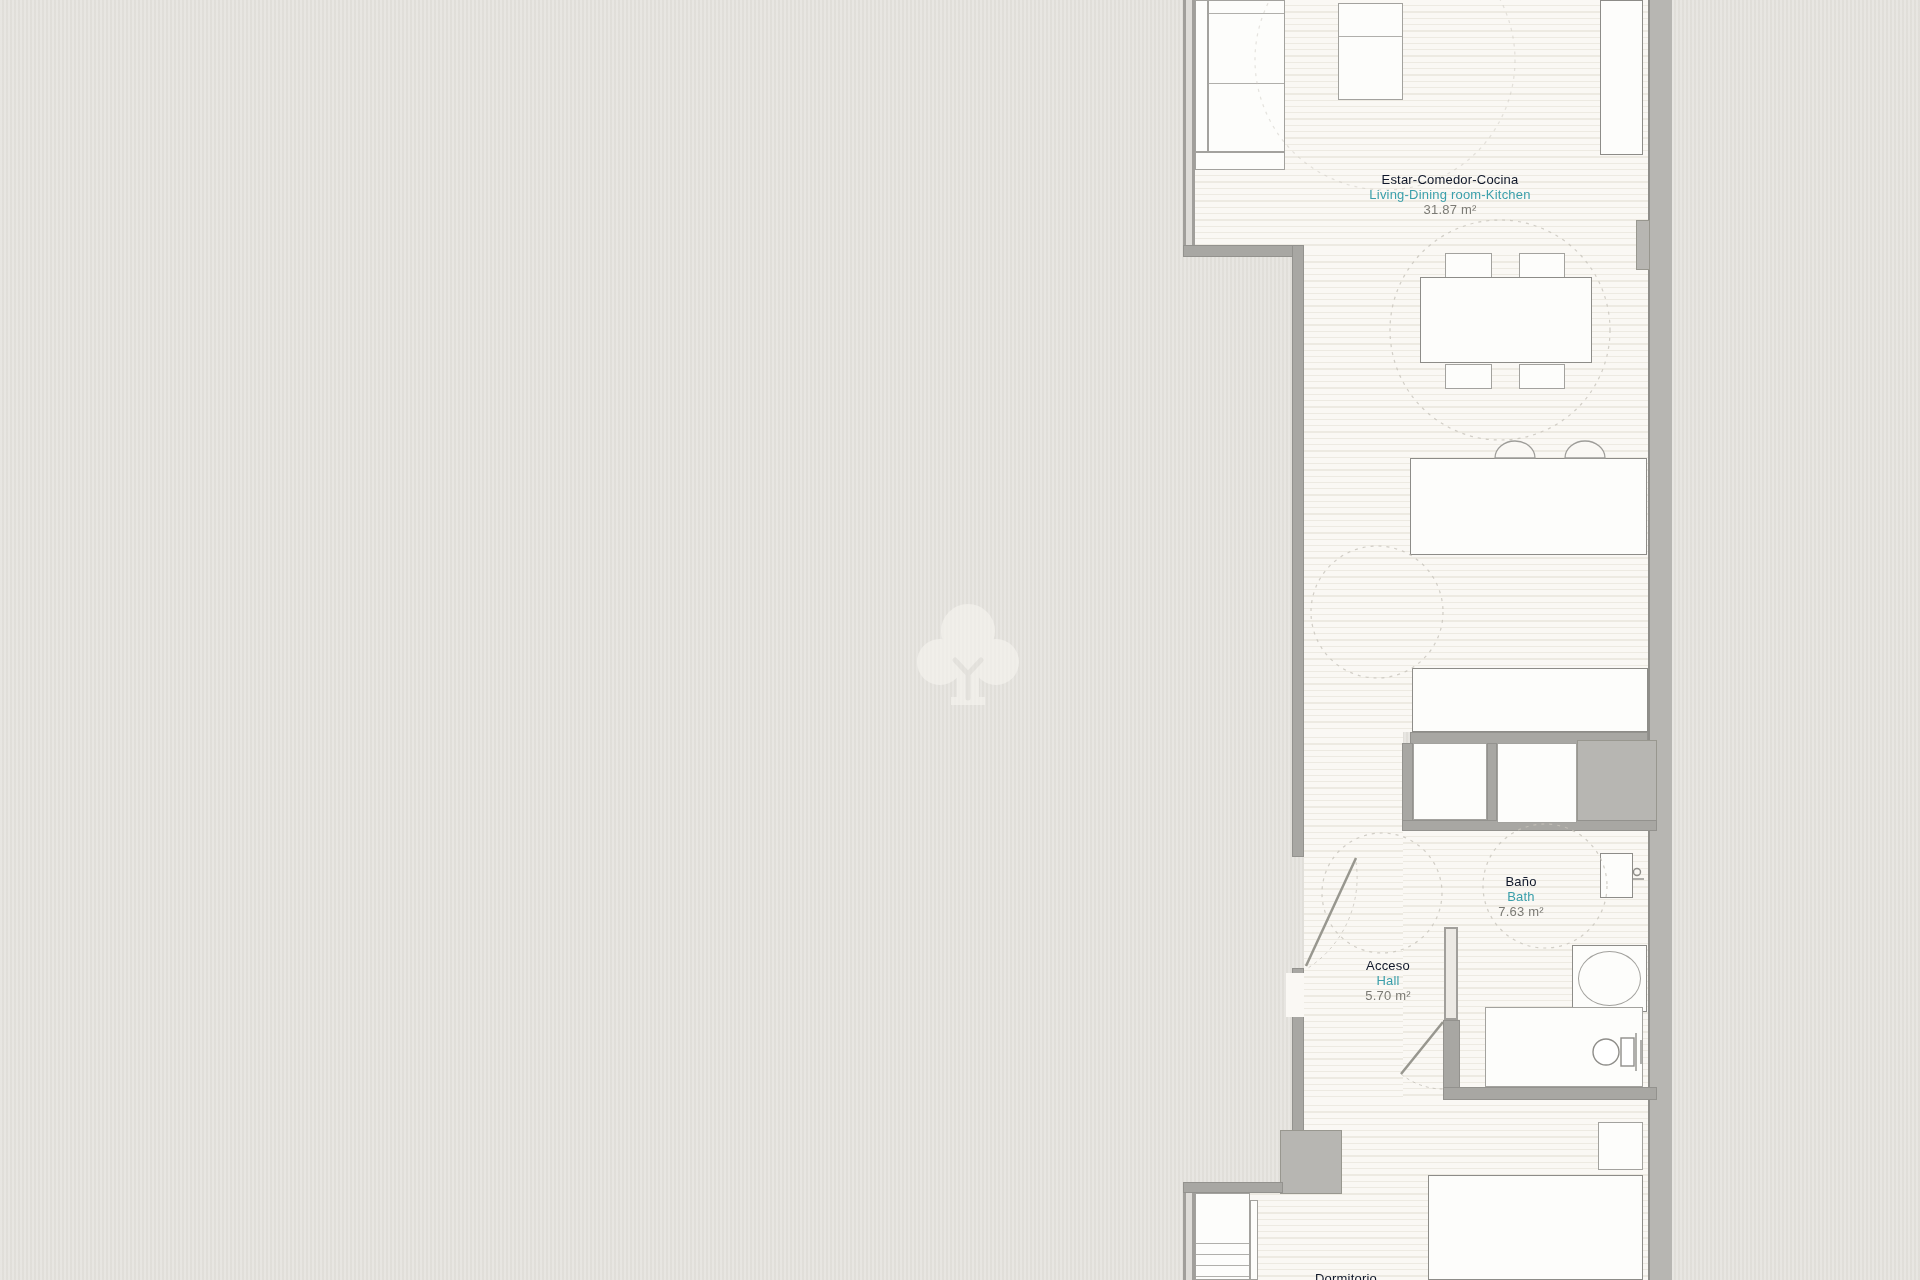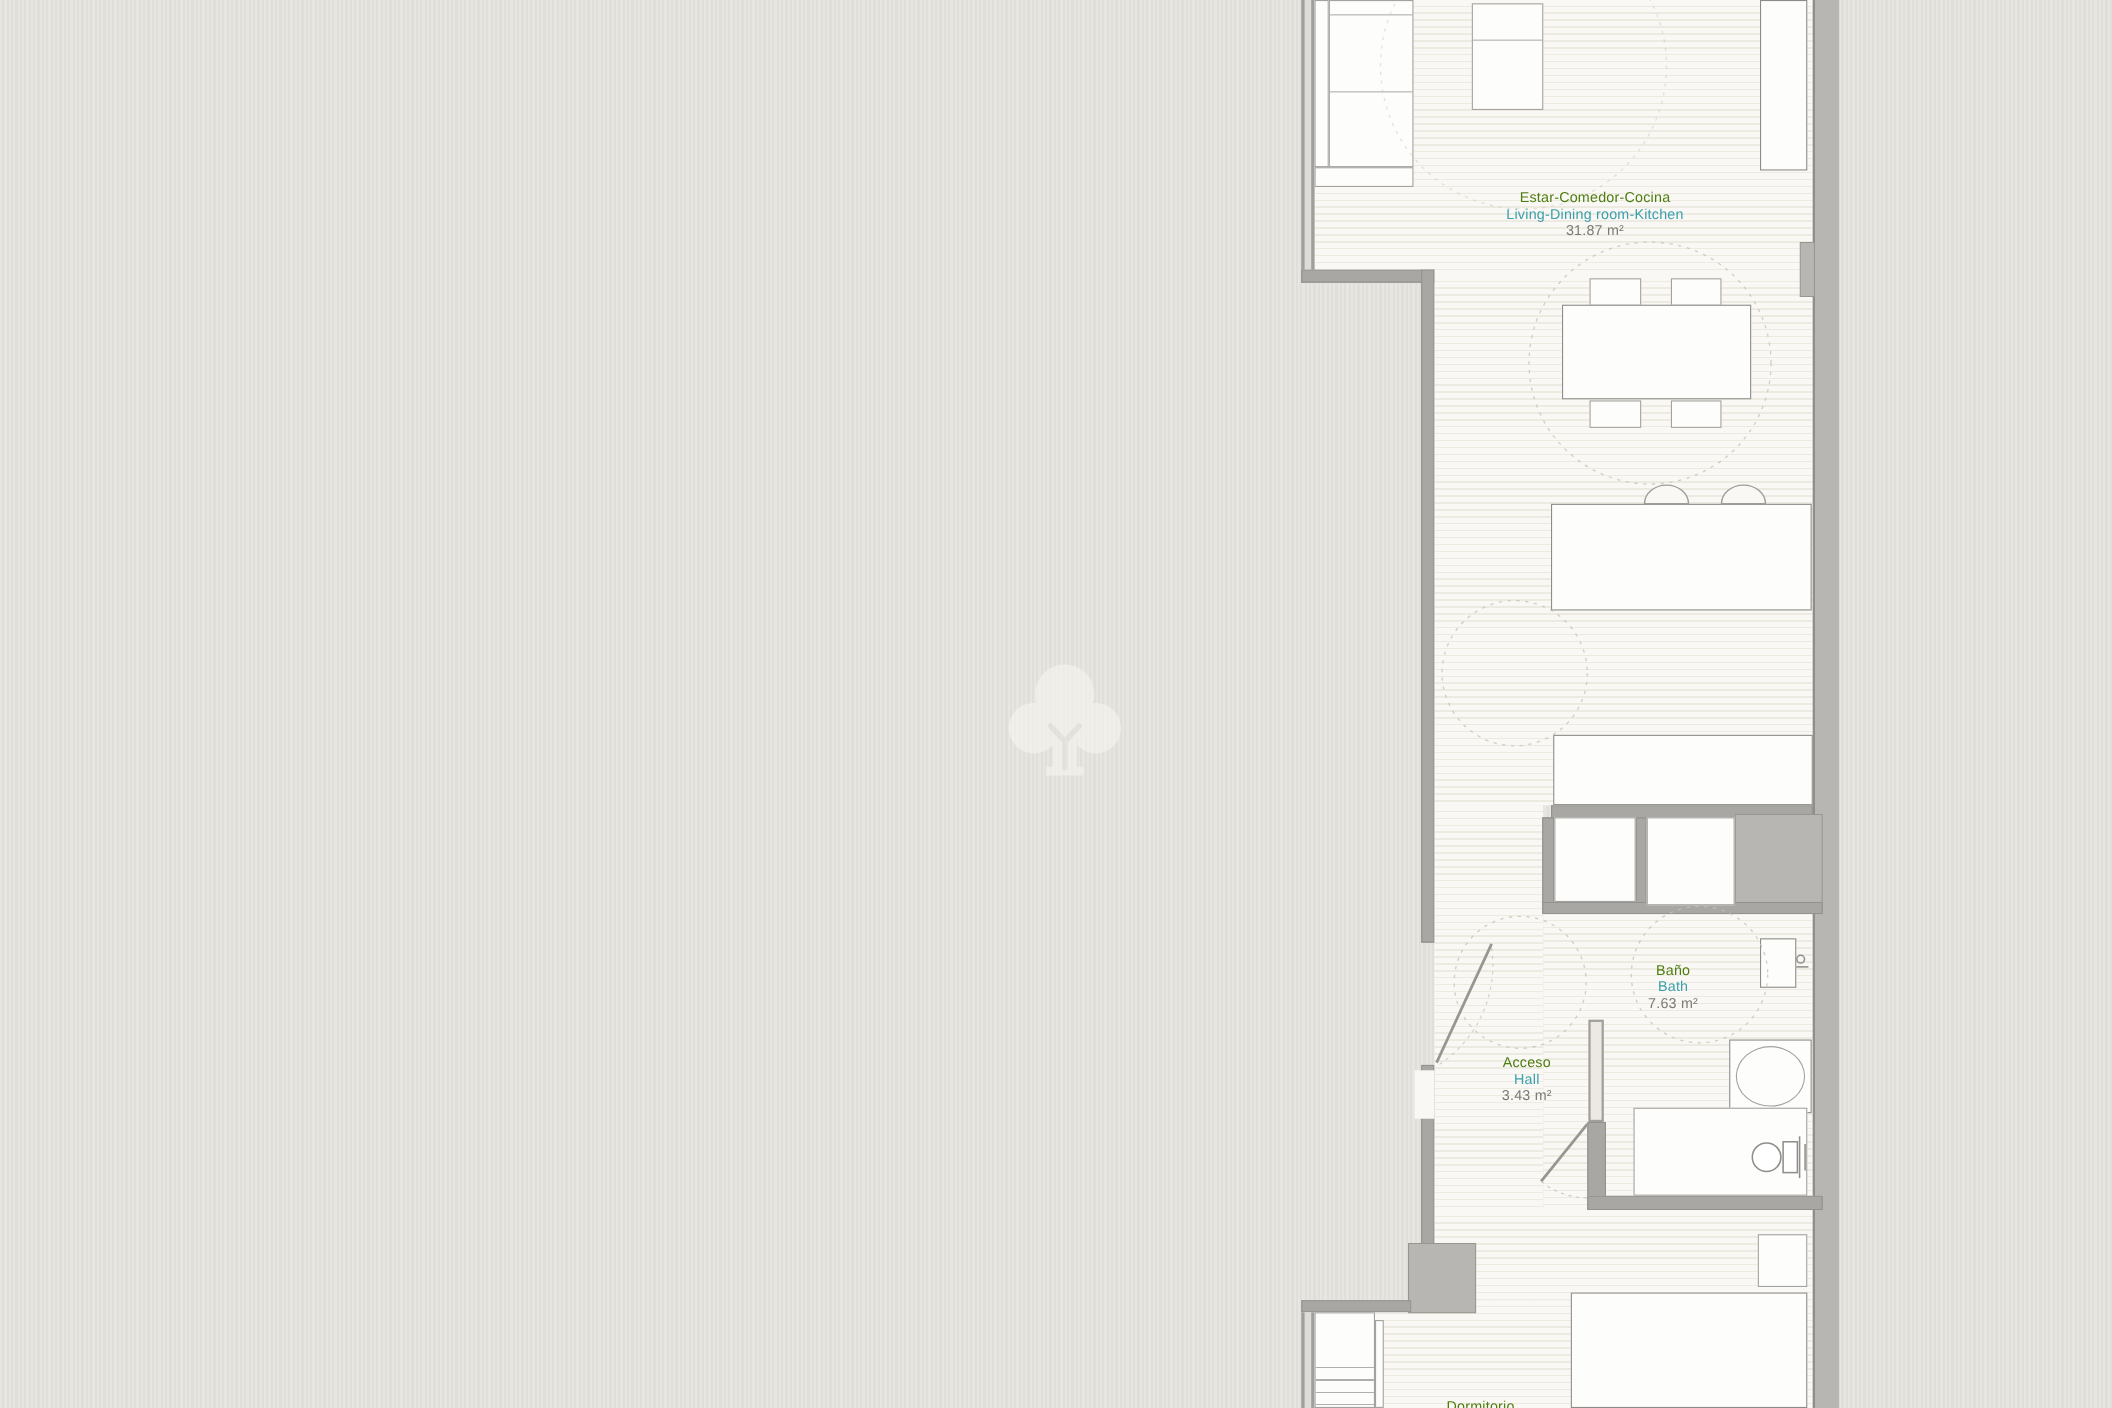--- a/index.html
+++ b/index.html
@@ -16,21 +16,21 @@
   .floor-plain{background:#faf8f4;}
   .wall{background:#a8a7a3;box-shadow:inset 0 0 0 1px #93928e;}
   .wall-outer{background:#b7b6b2;border-left:2px solid #8f8e8a;box-shadow:none;}
   .wall-light{background:#dedcd8;border-left:3px solid #a19f9b;border-right:3px solid #a19f9b;}
   .wall-block{background:#b7b6b2;box-shadow:inset 0 0 0 1px #98978f;}
   .door-panel{background:#ece9e4;border:2px solid #a19f9b;}
   .furn{background:#fdfdfb;border:1px solid #a3a29e;}
   .furn-dk{background:#fdfdfb;border:1px solid #8d8c88;}
   .hline{position:absolute;left:0;right:0;height:1px;background:#b0afab;}
   .room-label{position:absolute;transform:translateX(-50%);text-align:center;white-space:nowrap;line-height:15px;font-size:13px;letter-spacing:.2px;}
-  .lbl-es{color:#4d7c0f;}
+  .lbl-es{color:#0f172a;}
   .lbl-en{color:#3a9fab;}
   .lbl-area{color:#7b7a74;}
   .shelves{position:absolute;left:0;right:0;bottom:0;height:46px;
     background:repeating-linear-gradient(180deg,transparent 0 10px,#b0afab 10px 11px);}
   svg.overlay{position:absolute;left:0;top:0;pointer-events:none;}
 </style>
 </head>
 <body>
 
 <div class="abs floor" style="left:1195px;top:0;width:453px;height:252px;"></div>
@@ -150,18 +150,18 @@
 
 <div class="room-label" style="left:1521px;top:874px;">
   <div class="lbl-es">Baño</div>
   <div class="lbl-en">Bath</div>
   <div class="lbl-area">7.63 m²</div>
 </div>
 
 <div class="room-label" style="left:1388px;top:958px;">
   <div class="lbl-es">Acceso</div>
   <div class="lbl-en">Hall</div>
-  <div class="lbl-area">3.43 m²</div>
+  <div class="lbl-area">5.70 m²</div>
 </div>
 
 <div class="room-label" style="left:1346px;top:1271px;">
   <div class="lbl-es">Dormitorio</div>
 </div>
 
 </body></html>

